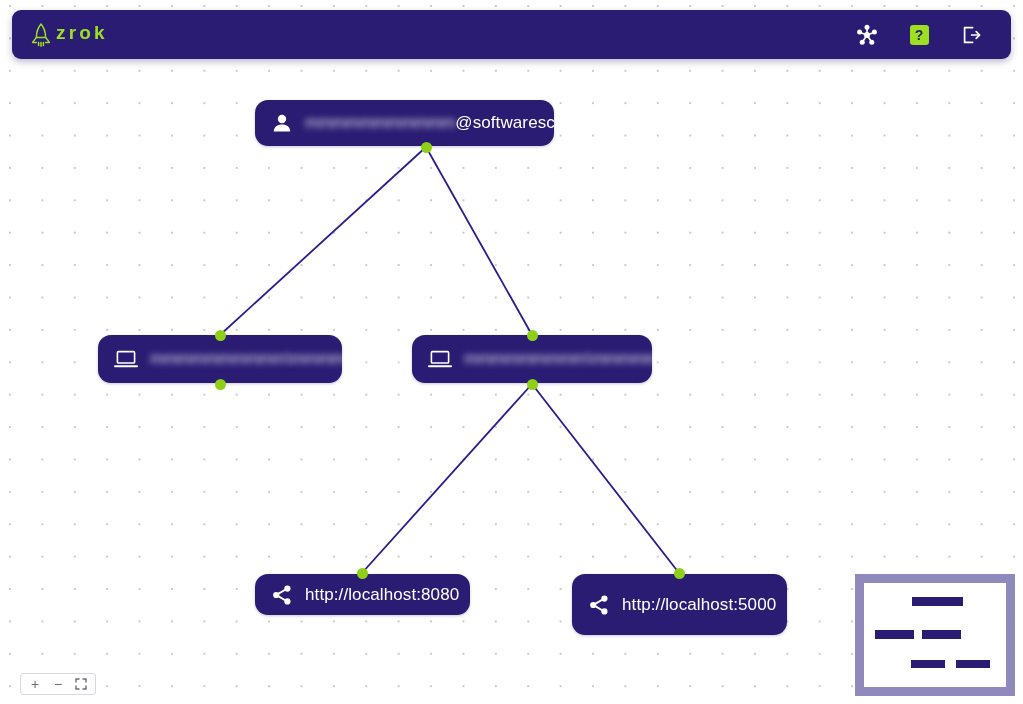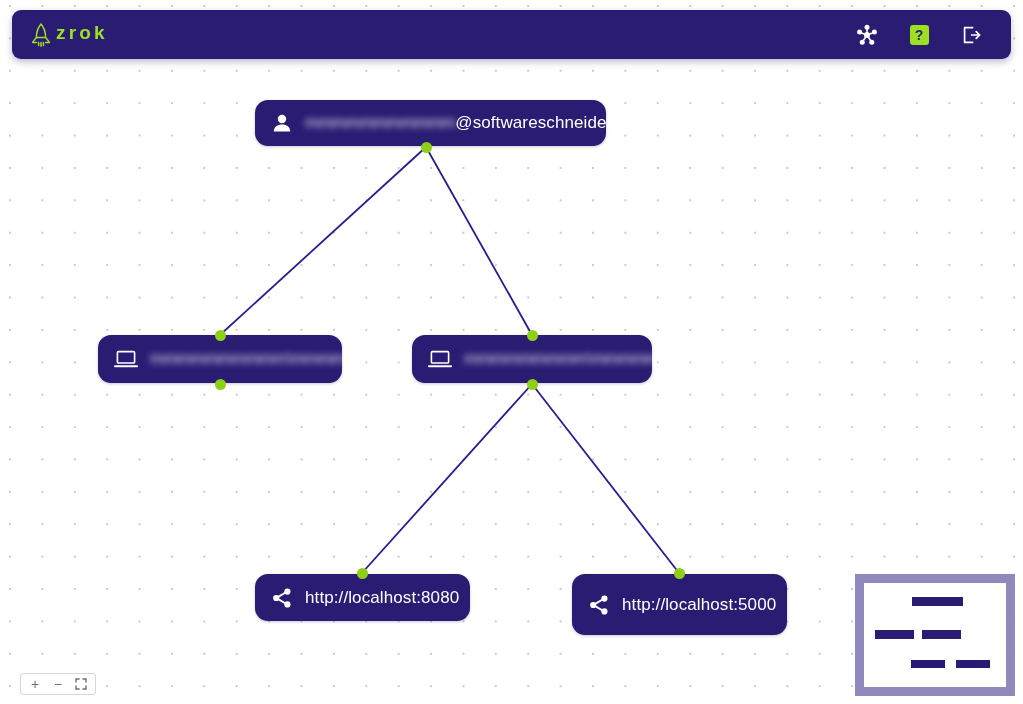--- a/index.html
+++ b/index.html
@@ -121,24 +121,24 @@
   .redacted {
     display: inline-block;
     color: rgba(255,255,255,0.80);
     filter: blur(3.2px);
     -webkit-filter: blur(3.2px);
     vertical-align: middle;
     letter-spacing: -0.5px;
     user-select: none;
   }
 
-  #node-account { left: 255px; top: 100px; width: 351px; height: 46px; }
+  #node-account { left: 255px; top: 100px; width: 299px; height: 46px; }
   #node-env-left { left: 98px; top: 335px; width: 244px; height: 48px; }
   #node-env-right { left: 412px; top: 335px; width: 240px; height: 48px; }
-  #node-share-8080 { left: 255px; top: 574px; width: 215px; height: 47px; }
+  #node-share-8080 { left: 255px; top: 574px; width: 215px; height: 41px; }
   #node-share-5000 { left: 572px; top: 574px; width: 215px; height: 61px; }
 
   
   .handle {
     position: absolute;
     width: 11px; height: 11px;
     border-radius: 50%;
     background: #8ed017;
     z-index: 30;
     cursor: crosshair;

